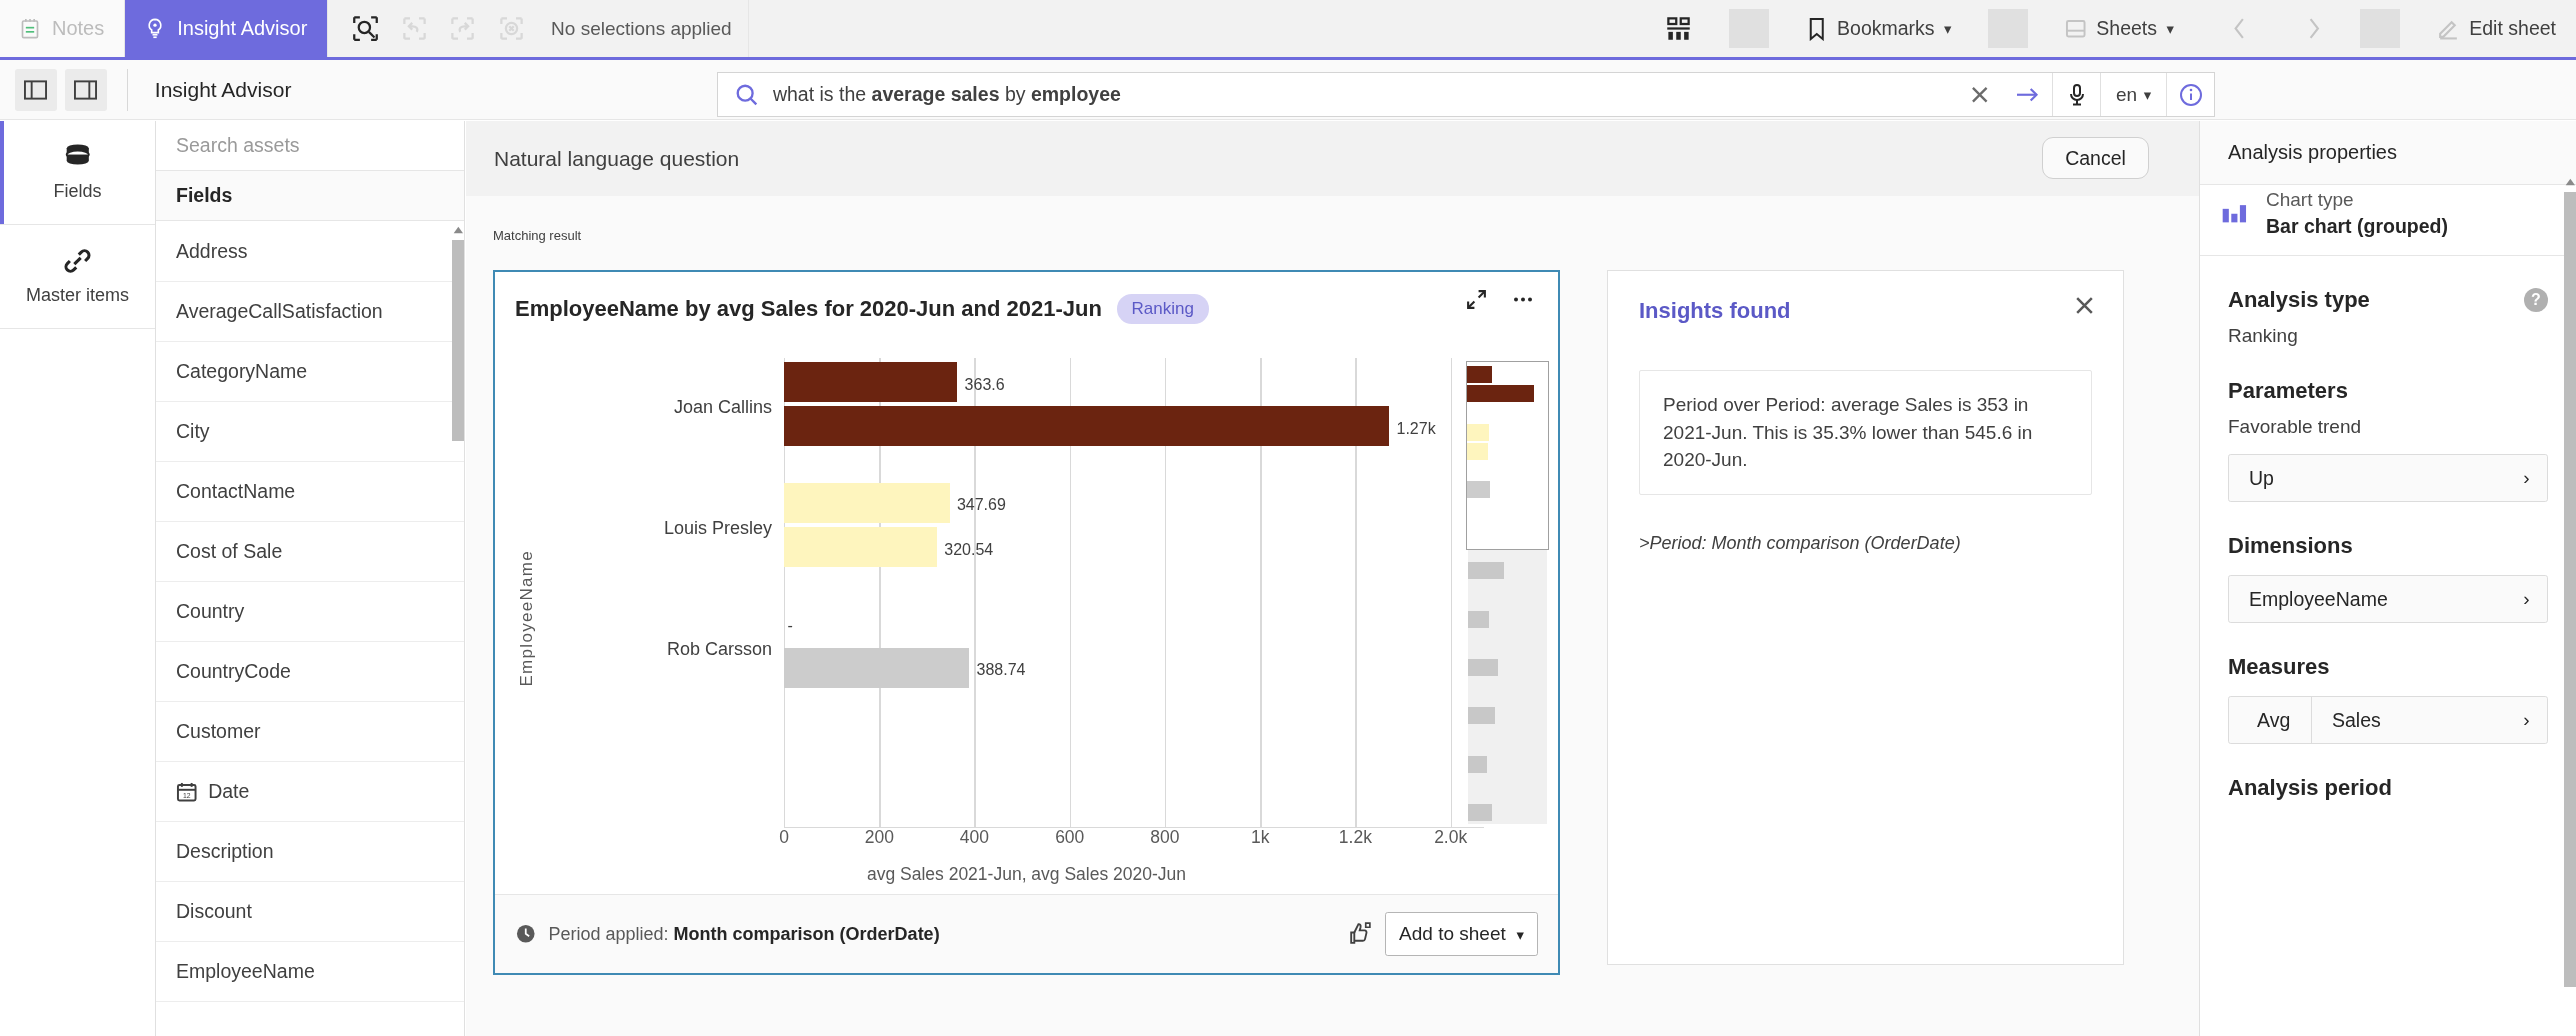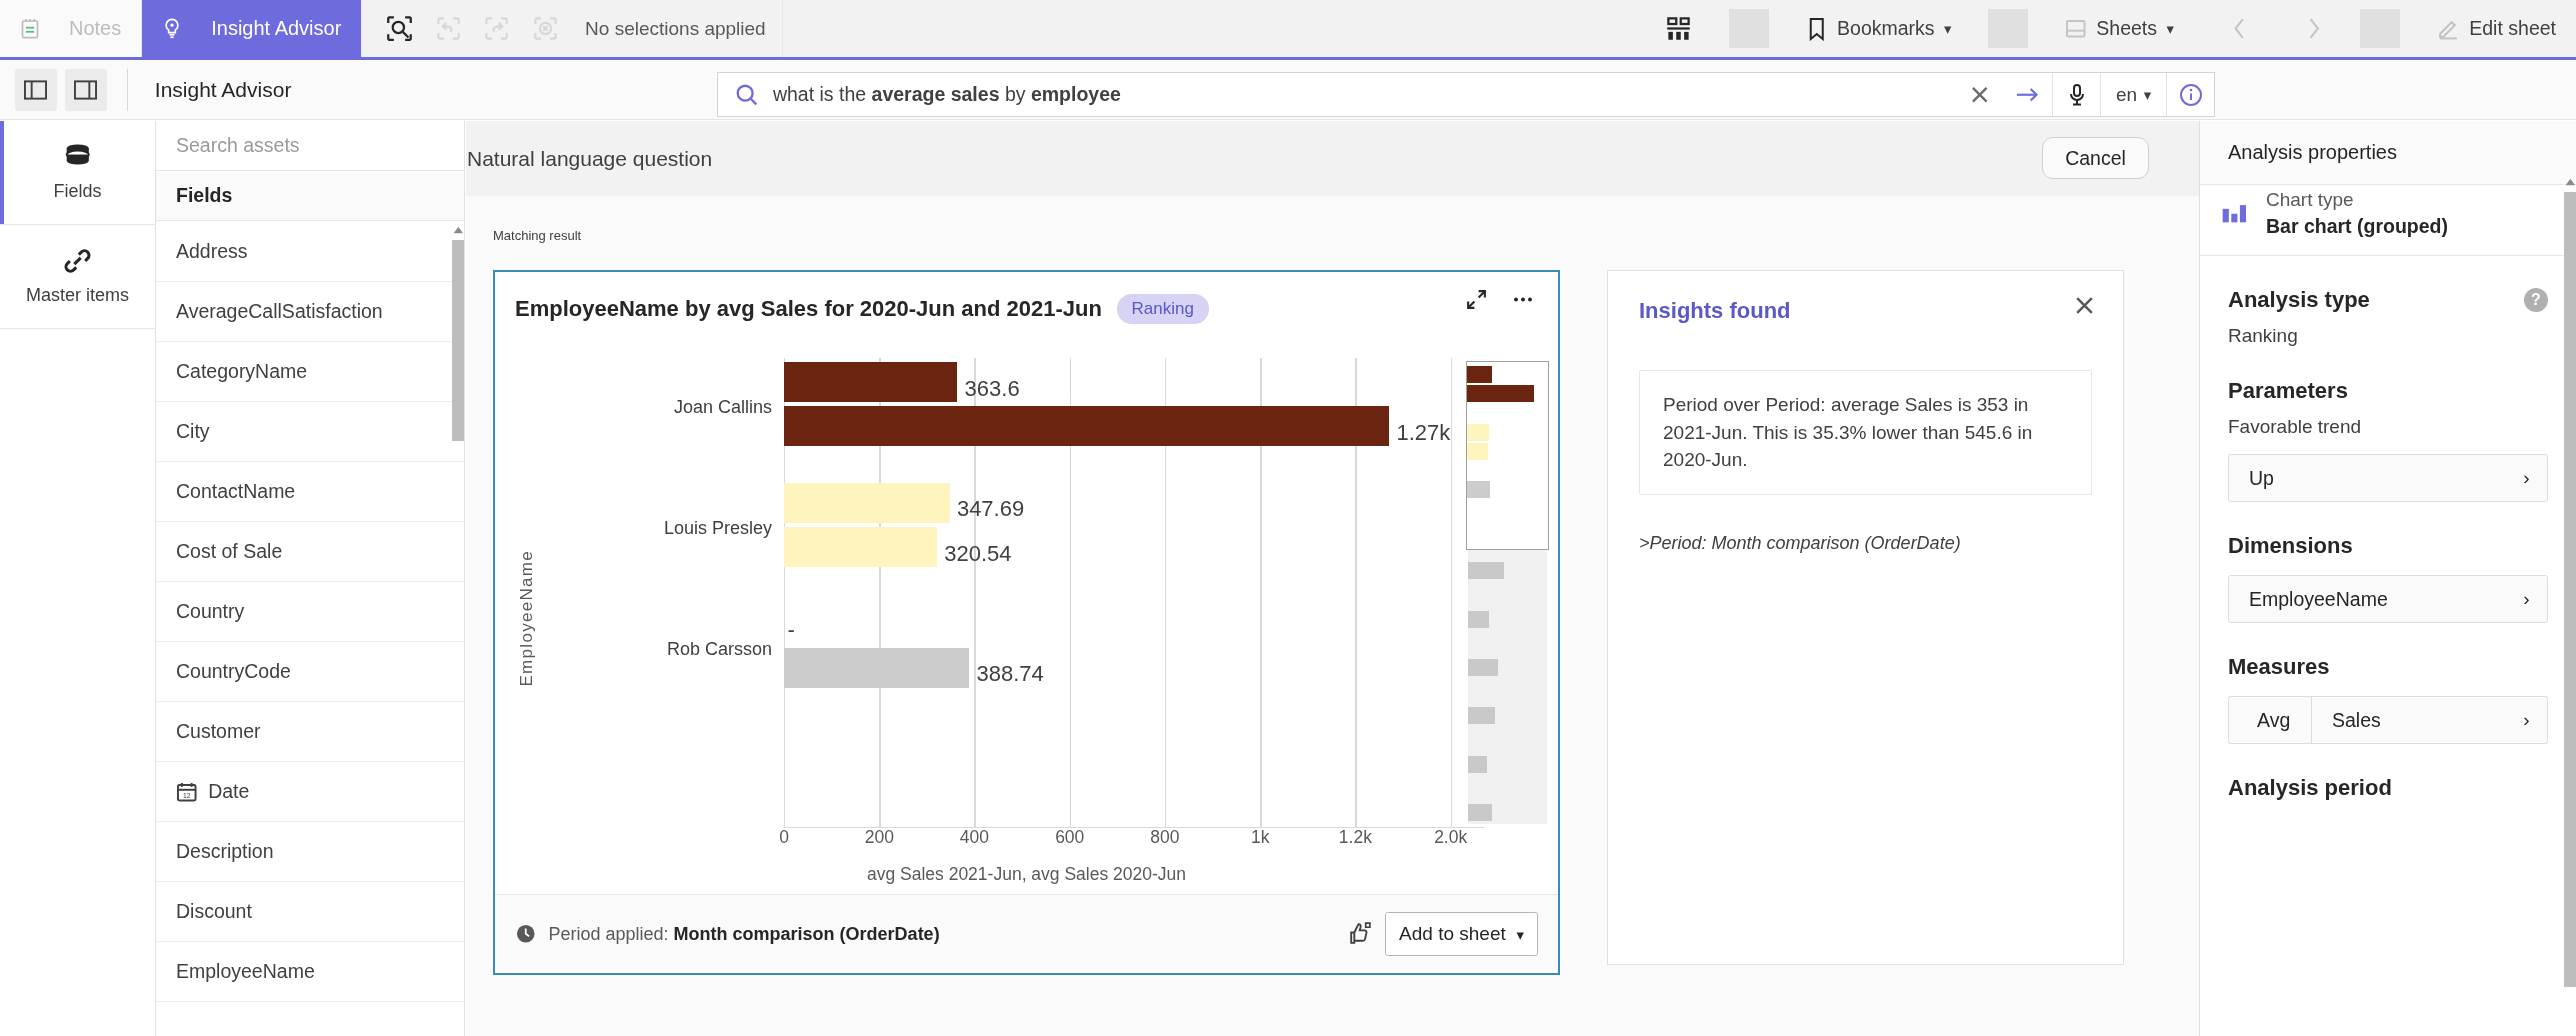--- a/index.html
+++ b/index.html
@@ -11,21 +11,21 @@
   }
   .app { position: relative; width: 2576px; height: 1037px; }
 
   
   .topnav {
     position: absolute; top: 0; left: 0; width: 2576px; height: 60px;
     background: #f2f2f2; display: flex; align-items: stretch;
     border-bottom: 3.4px solid #6e6bdd;
   }
   .nav-item {
-    display: flex; align-items: center; gap: 29px;
+    display: flex; align-items: center; gap: 12px;
     padding: 0 20px; height: 57px; font-size: 20px; color: #bcbcbc;
     background: #fafafa; border-right: 0.7px solid #e6e6e6;
   }
   .nav-item.active { background: #6e6bdd; color: #fff; }
   .nav-tools {
     display: flex; align-items: center; gap: 6.7px; padding: 0 16px;
     border-right: 0.7px solid #e6e6e6;
   }
   .icon-btn {
     width: 42px; height: 42px; display: flex; align-items: center; justify-content: center;
@@ -104,21 +104,21 @@
     display: flex; align-items: center; justify-content: center;
   }
   .assets-scrollbar .thumb {
     position: absolute; top: 17.5px; left: 0; width: 12px; height: 201px; background: #bdbdbd;
   }
 
   
   .center { position: absolute; left: 466px; top: 121px; right: 377px; bottom: 0; background: #fafafa; }
   .nlq-bar {
     height: 75px; background: #f2f2f2; display: flex; align-items: center;
-    padding: 0 0 0 1px; position: relative;
+    padding: 0 0 0 28px; position: relative;
   }
   .nlq-title { font-size: 21px; color: #404040; }
   .btn-cancel {
     position: absolute; right: 50px; top: 16px; width: 107px; height: 42px;
     border: 0.7px solid #d0d0d0; border-radius: 11px; background: #fafafa;
     display: flex; align-items: center; justify-content: center; font-size: 19.5px; color: #262626;
   }
   .matching {
     font-size: 13px; color: #404040; padding: 32px 0 0 27px;
   }
@@ -146,21 +146,21 @@
     display: flex; align-items: center; justify-content: center; width: 34px;
   }
   .y-axis-title span {
     writing-mode: vertical-rl; transform: rotate(180deg);
     font-size: 17px; letter-spacing: 1.3px; color: #595959;
   }
   .plot-inner { position: absolute; left: 289px; right: 74px; top: 12px; bottom: 62px; }
   .gridline { position: absolute; top: 0; bottom: 0; width: 1.3px; background: #d9d9d9; }
   .plot-baseline { position: absolute; left: 0; right: 0; bottom: 0; height: 1.3px; background: #d9d9d9; }
   .bar { position: absolute; height: 40px; }
-  .bar-label { position: absolute; font-size: 22px; color: #404040; white-space: nowrap; }
+  .bar-label { position: absolute; font-size: 16px; color: #404040; white-space: nowrap; }
   .cat-label {
     position: absolute; right: 100%; margin-right: 12px; font-size: 18px;
     color: #404040; white-space: nowrap;
   }
   .xticks { position: absolute; left: 289px; right: 74px; bottom: 39px; height: 24px; }
   .xtick { position: absolute; font-size: 17.5px; color: #595959; transform: translateX(-50%); }
   .x-axis-title {
     position: absolute; left: 0; right: 0; bottom: 5.4px; text-align: center;
     font-size: 17.5px; color: #595959;
   }

